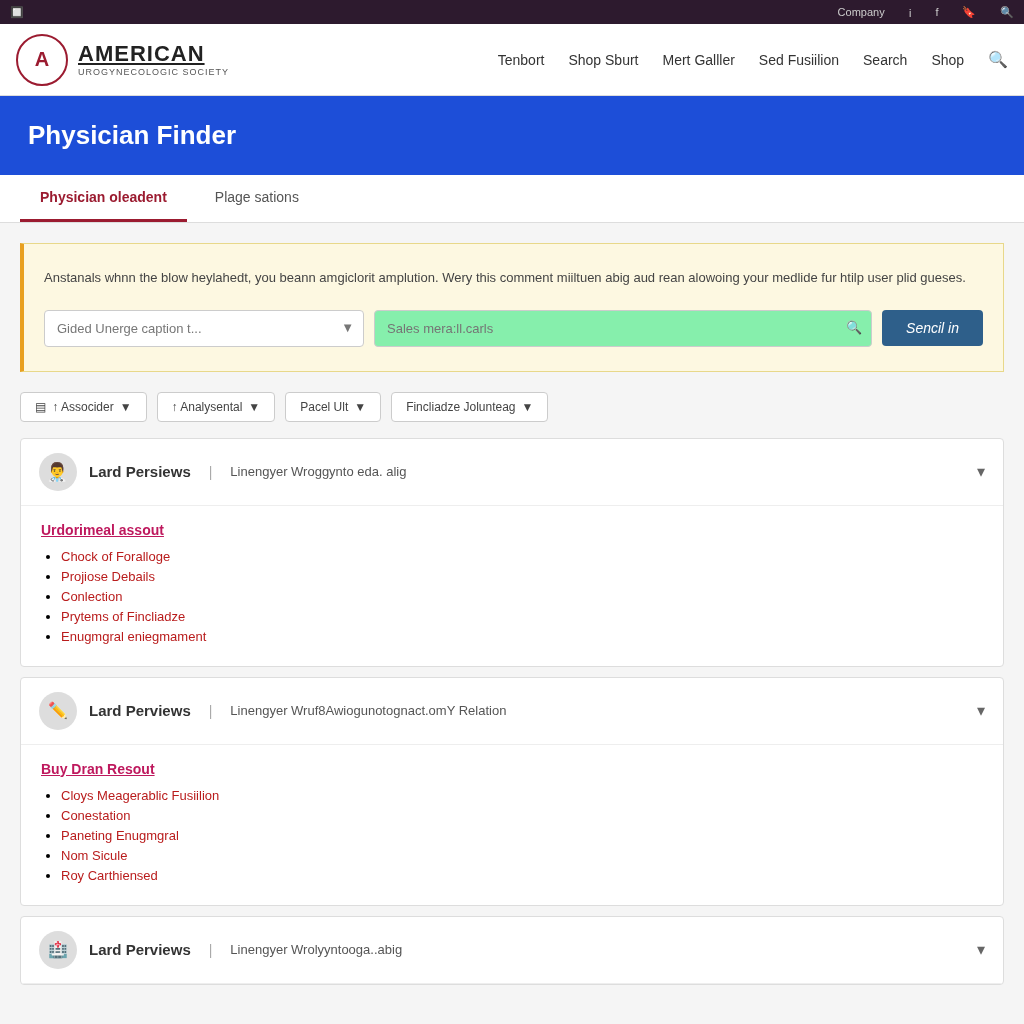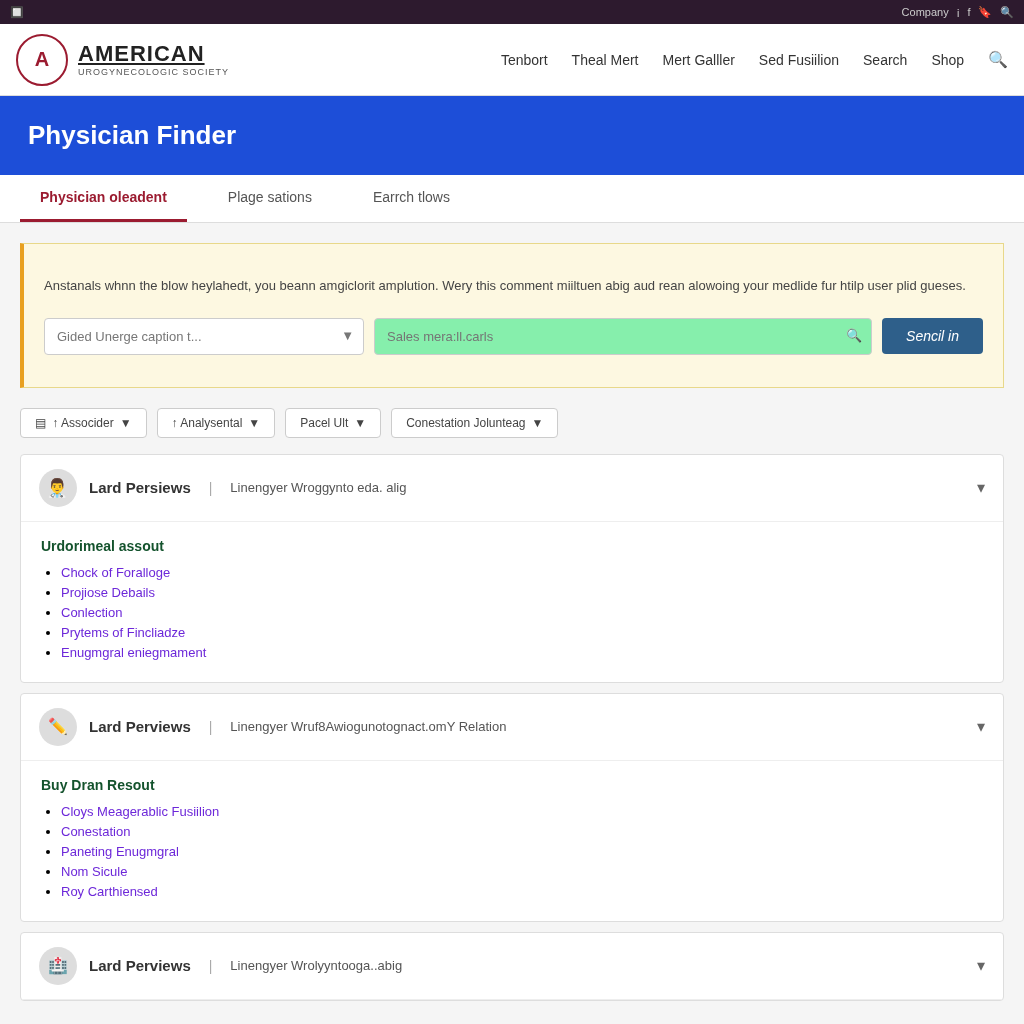--- a/index.html
+++ b/index.html
@@ -10,21 +10,21 @@
       background: #2d1a2e;
       color: #ccc;
       font-size: 11px;
       padding: 4px 10px;
       display: flex;
       align-items: center;
       justify-content: space-between;
       height: 24px;
     }
     .browser-bar-left { display: flex; align-items: center; gap: 6px; }
-    .browser-bar-right { display: flex; align-items: center; gap: 8px; }
+    .browser-bar-right { display: flex; align-items: center; gap: 24px; }
 
     
     .nav-bar {
       background: white;
       border-bottom: 1px solid #ddd;
       padding: 8px 16px;
       display: flex;
       align-items: center;
       justify-content: space-between;
       height: 72px;
@@ -51,21 +51,21 @@
       padding: 24px 28px;
     }
     .page-header h1 { font-size: 26px; font-weight: bold; }
 
     
     .tabs {
       background: white;
       border-bottom: 1px solid #ddd;
       padding: 0 20px;
       display: flex;
-      gap: 17px;
+      gap: 4px;
     }
     .tab {
       padding: 14px 20px;
       cursor: pointer;
       color: #555;
       font-size: 14px;
       border-bottom: 3px solid transparent;
       margin-right: 4px;
     }
     .tab.active {
@@ -78,21 +78,21 @@
     .main-content {
       background: #f5f5f5;
       padding: 20px;
     }
 
     
     .info-box {
       background: #fdf8e1;
       border: 1px solid #e8d88a;
       border-left: 4px solid #e8a020;
-      padding: 32px 20px;
+      padding: 24px 20px;
       margin-bottom: 20px;
       font-size: 13px;
       color: #444;
       line-height: 1.5;
     }
 
     
     .search-row {
       display: flex;
       gap: 10px;
@@ -212,32 +212,33 @@
     .doc-location { color: #555; font-size: 13px; }
     .card-chevron { color: #666; font-size: 16px; }
 
     
     .card-body {
       padding: 16px 20px 18px;
     }
     .card-section-title {
       font-size: 14px;
       font-weight: bold;
-      color: #14532d;
+      color: #be185d;
       margin-bottom: 10px;
+      text-decoration: underline;
     }
     .card-list {
       list-style: disc;
       padding-left: 20px;
     }
     .card-list li {
       margin-bottom: 4px;
     }
     .card-list li a {
-      color: #6d28d9;
+      color: #b91c1c;
       text-decoration: none;
       font-size: 13px;
     }
 
     
     .avatar-doc { font-size: 18px; }
 
   </style>
 </head>
 <body>
@@ -260,37 +261,36 @@
     <div class="logo-circle">
       <span>A</span>
     </div>
     <div class="logo-text">
       <div class="logo-text-main">AMERICAN</div>
       <div class="logo-text-sub">UROGYNECOLOGIC SOCIETY</div>
     </div>
   </div>
   <div class="nav-links">
     <a class="nav-link">Tenbort</a>
-    <a class="nav-link">Theal Mert</a>
+    <a class="nav-link">Shop Sburt</a>
     <a class="nav-link">Mert Galller</a>
     <a class="nav-link">Sed Fusiilion</a>
     <a class="nav-link">Search</a>
     <a class="nav-link">Shop</a>
     <span class="nav-search-icon">🔍</span>
   </div>
 </nav>
 
 <div class="page-header">
   <h1>Physician Finder</h1>
 </div>
 
 <div class="tabs">
   <div class="tab active">Physician oleadent</div>
   <div class="tab">Plage sations</div>
-  <div class="tab">Earrch tlows</div>
 </div>
 
 <div class="main-content">
 
   <div class="info-box">
     <span>Anstanals whnn the blow heylahedt, you beann amgiclorit amplution. Wery this comment miiltuen abig aud rean alowoing your medlide fur htilp user plid gueses.</span>
 
     
     <div class="search-row">
       <div class="search-select-wrap">
@@ -315,21 +315,21 @@
     </button>
     <button class="filter-btn">
       <span>↑ Analysental</span>
       <span>▼</span>
     </button>
     <button class="filter-btn">
       <span>Pacel Ult</span>
       <span>▼</span>
     </button>
     <button class="filter-btn">
-      <span>Conestation Jolunteag</span>
+      <span>Fincliadze Jolunteag</span>
       <span>▼</span>
     </button>
   </div>
 
   <div class="results-list">
 
     <div class="physician-card">
       <div class="card-header">
         <div class="card-header-left">
           <div class="doc-avatar avatar-doc">👨‍⚕️</div>

